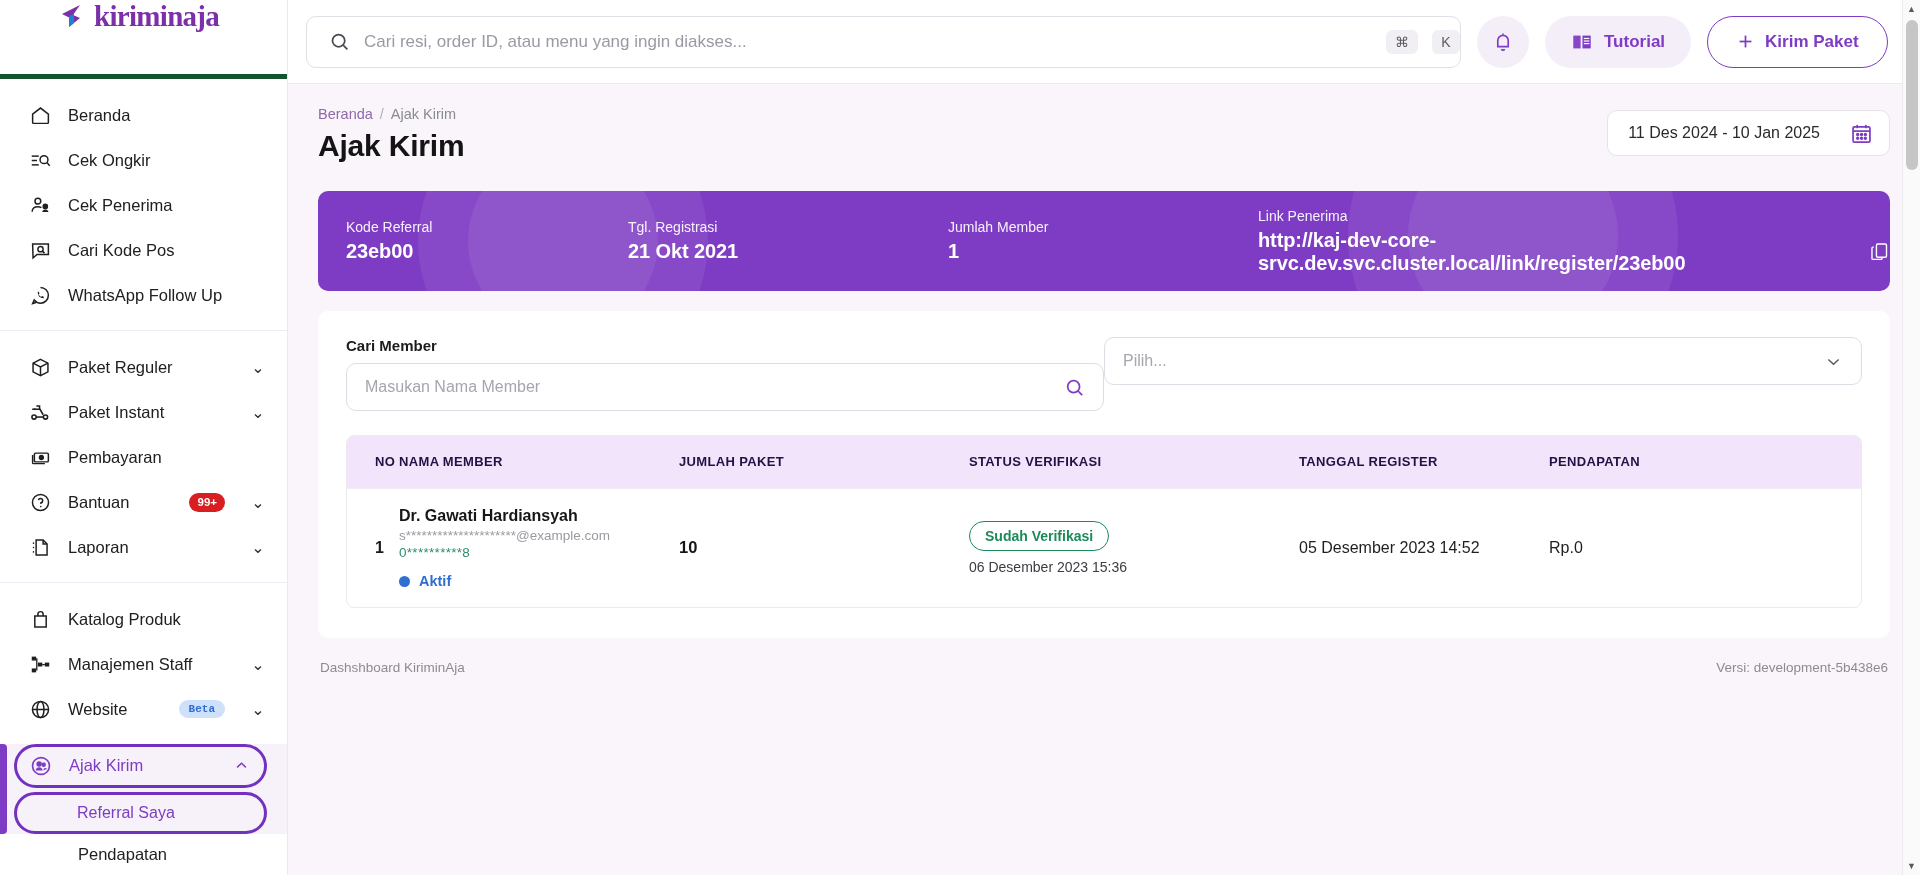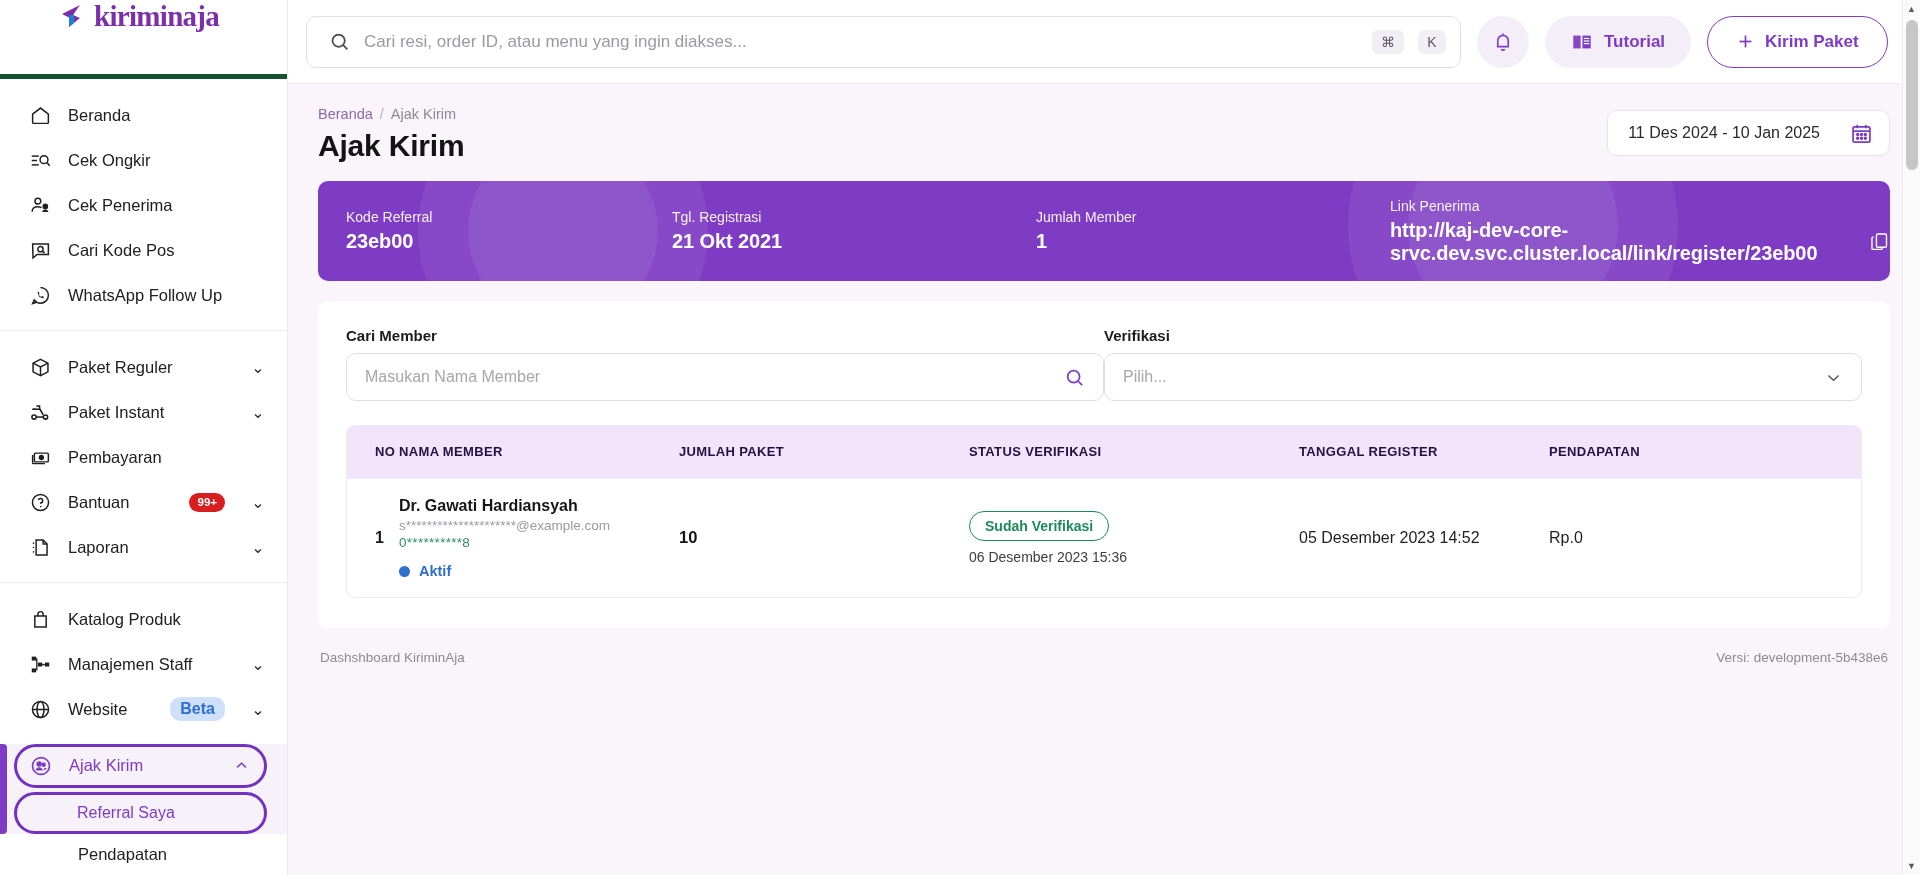--- a/index.html
+++ b/index.html
@@ -47,22 +47,22 @@
   .nav-item .chev {
     width: 18px; height: 18px; color: #333;
     display: flex; align-items: center; justify-content: center;
   }
   .badge-red {
     background: #d81e20; color: #fff; font-size: 11.5px; font-weight: 700;
     border-radius: 10px; padding: 2px 8px; line-height: 1.25;
     margin-right: 8px;
   }
   .badge-beta {
-    background: #cfe0fb; color: #2d6fd6; font-size: 16px; font-weight: 600;
-    border-radius: 10px; padding: 3px 10px; margin-right: 8px;
+    background: #cfe0fb; color: #2d6fd6; font-size: 11px; font-weight: 600;
+    border-radius: 10px; padding: 3px 10px; margin-right: 8px; font-family: Liberation Mono, monospace;
   }
 
   
   .nav-active-block { background: #f7f1fa; position: relative; }
   .nav-active-block::before {
     content: ""; position: absolute; left: 0; top: 0; bottom: 0;
     width: 7px; background: #7e3cc4; border-radius: 0 4px 4px 0;
   }
   .nav-item.hl {
     color: #7e3cc4;
@@ -82,21 +82,21 @@
   
   .main { flex: 1; display: flex; flex-direction: column; min-width: 0; height: 875px; }
   .topbar {
     height: 84px; background: #fff; border-bottom: 1px solid #eee8f1;
     display: flex; align-items: center; padding: 0 26px 0 18px; gap: 16px;
     flex: 0 0 84px;
   }
   .search-box {
     flex: 1; max-width: 1155px; height: 52px;
     border: 1px solid #e2dfe6; border-radius: 10px;
-    display: flex; align-items: center; padding: 0 14px 0 22px; gap: 14px;
+    display: flex; align-items: center; padding: 0 0 0 22px; gap: 14px;
     background: #fff;
   }
   .search-box .sp { font-size: 17px; color: #9b9aa3; flex: 1; }
   .kbd {
     background: #f1eff3; color: #5c5a63; border-radius: 6px;
     padding: 4px 9px; font-size: 14px; min-width: 28px; text-align: center;
   }
   .icon-round {
     width: 52px; height: 52px; border-radius: 50%;
     background: #f4eef8; display: flex; align-items: center; justify-content: center;
@@ -127,23 +127,23 @@
   }
   .daterange {
     background: #fff; border: 1px solid #e6e2ea; border-radius: 10px;
     height: 46px; display: flex; align-items: center; gap: 30px;
     padding: 0 16px 0 20px; cursor: pointer; margin-top: 4px;
   }
   .daterange .dr-text { font-size: 16px; color: #2a2a2a; }
 
   
   .banner {
-    margin-top: 18px; height: 100px; border-radius: 10px;
+    margin-top: 28px; height: 100px; border-radius: 10px;
     background: #7e3cc4; position: relative; overflow: hidden;
-    display: flex; align-items: center; color: #fff; gap: 44px;
+    display: flex; align-items: center; color: #fff;
   }
   .banner .blob {
     position: absolute; border-radius: 50%;
     background: rgba(255,255,255,0.07);
   }
   .b1 { width: 290px; height: 290px; left: 100px; top: -95px; }
   .b2 { width: 190px; height: 190px; left: 150px; top: -45px; }
   .b3 { width: 330px; height: 330px; left: 1030px; top: -120px; }
   .b4 { width: 210px; height: 210px; left: 1090px; top: -60px; }
   .bcol { position: relative; z-index: 2; }
@@ -539,21 +539,20 @@
               <span class="ph">Masukan Nama Member</span>
               <span>
                 <svg width="21" height="21" viewBox="0 0 24 24" fill="none" stroke="#7e3cc4" stroke-width="2">
                   <circle cx="11" cy="11" r="6.8"></circle>
                     <line x1="16" y1="16" x2="20.8" y2="20.8"></line>
                 </svg>
               </span>
             </div>
           </div>
           <div class="fgroup">
-            <div class="flabel">Verifikasi</div>
             <div class="finput">
               <span class="ph">Pilih...</span>
               <span>
                 <svg width="19" height="19" viewBox="0 0 24 24" fill="none" stroke="#5b5961" stroke-width="1.9">
                   <path d="M5.5 9.5 L12 15.5 L18.5 9.5"></path>
                 </svg>
               </span>
             </div>
           </div>
         </div>

